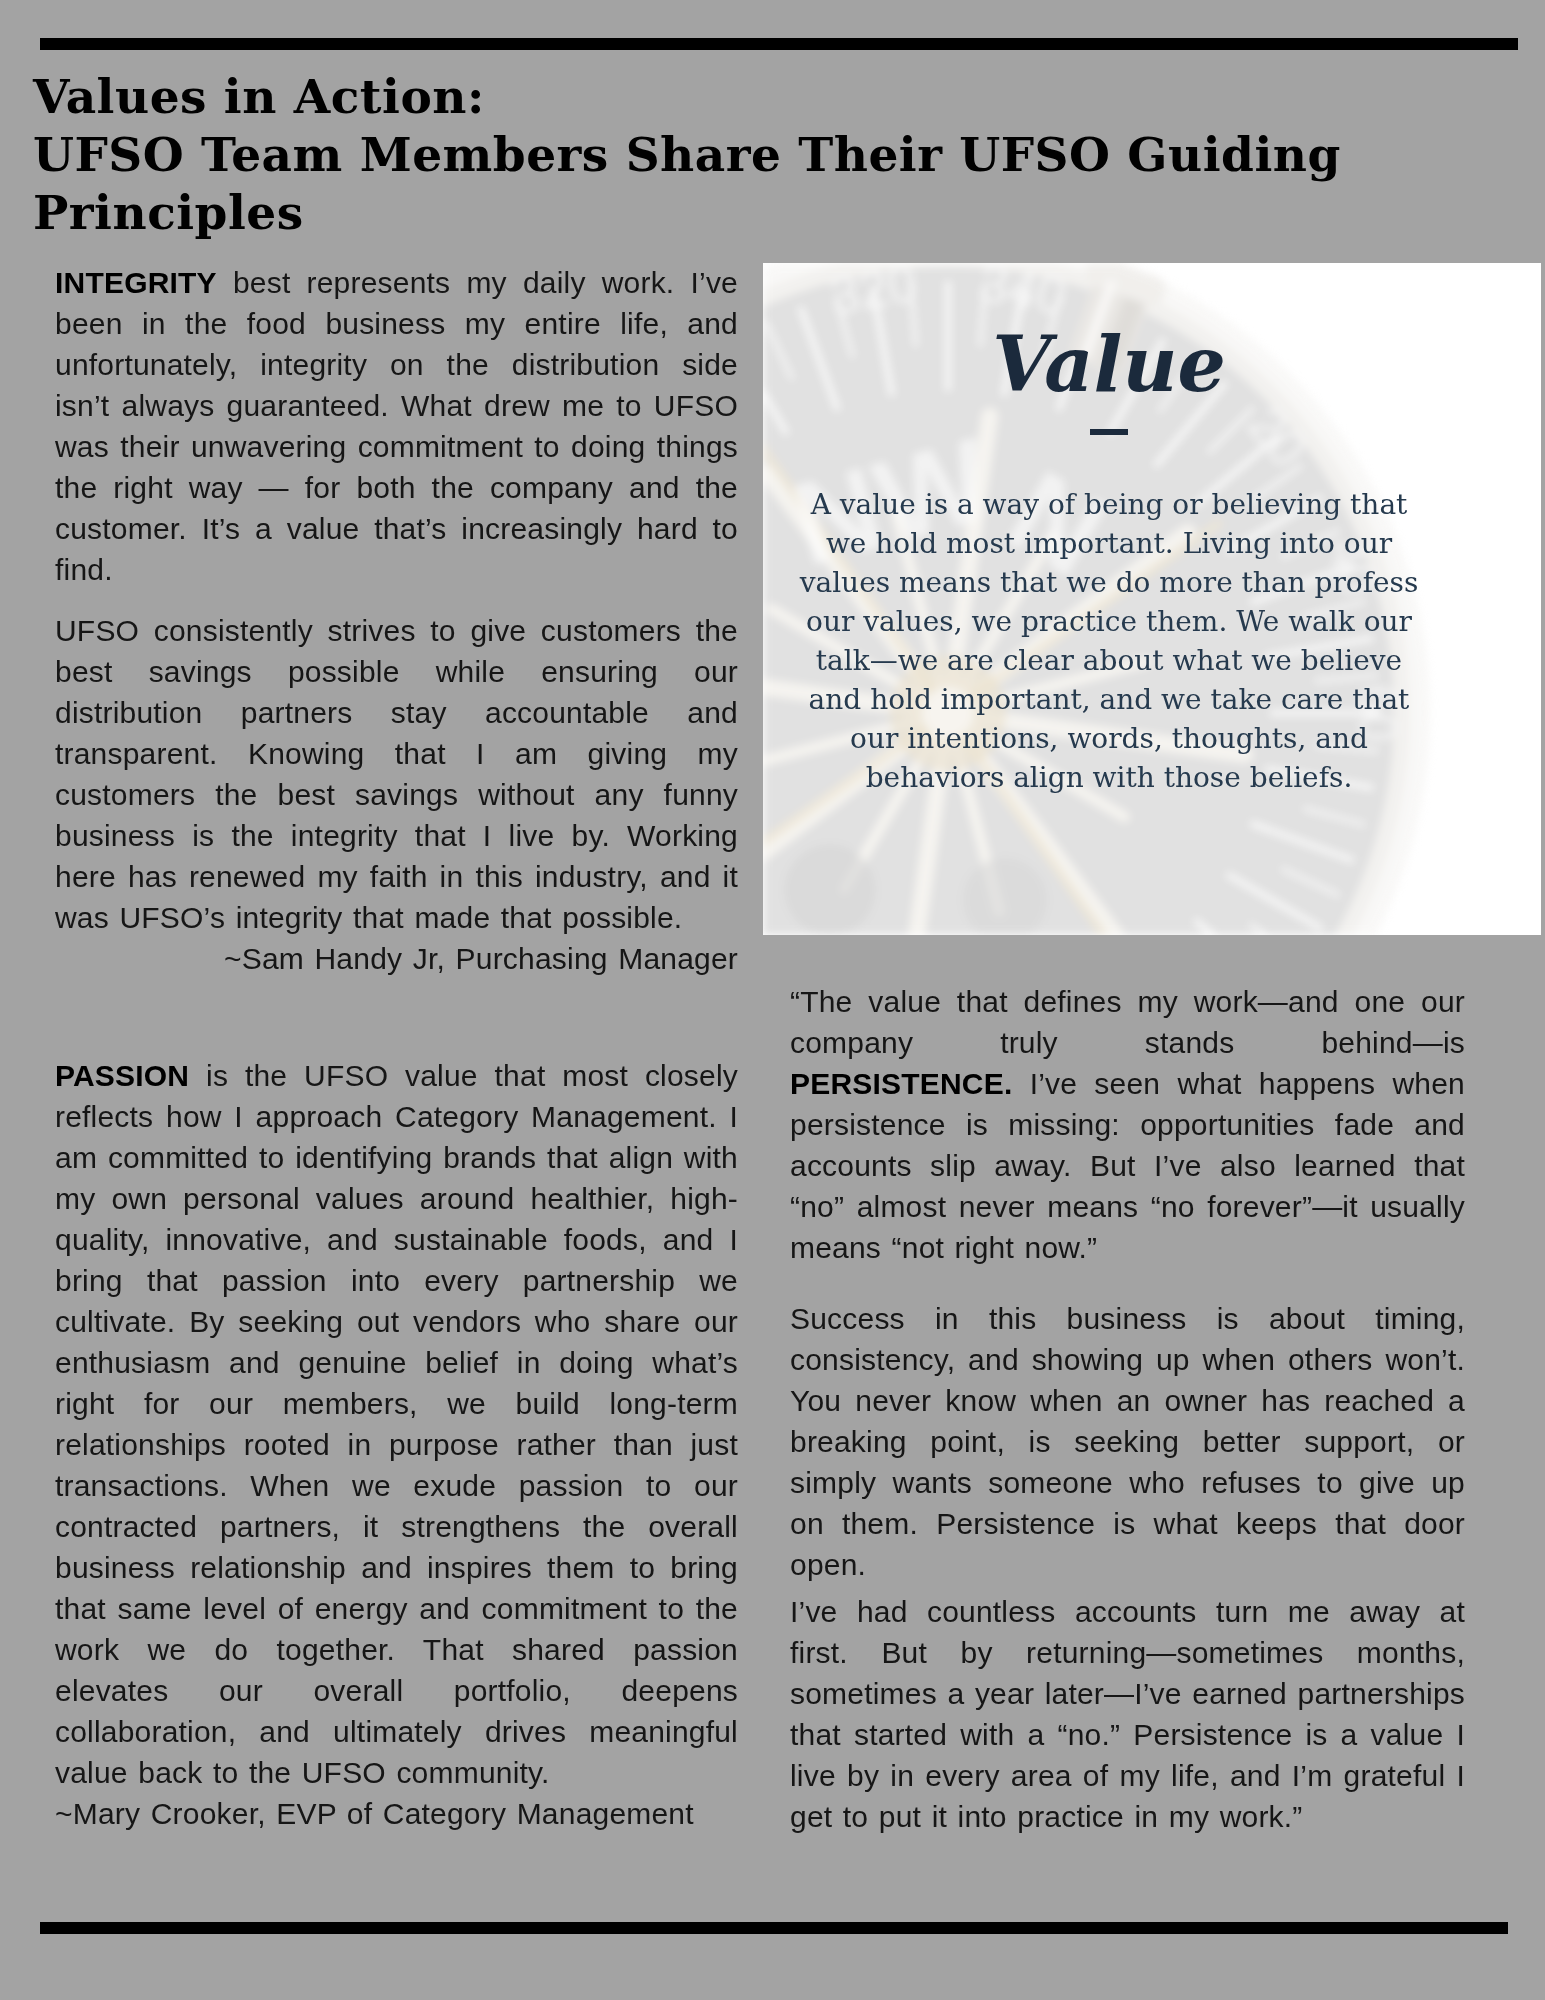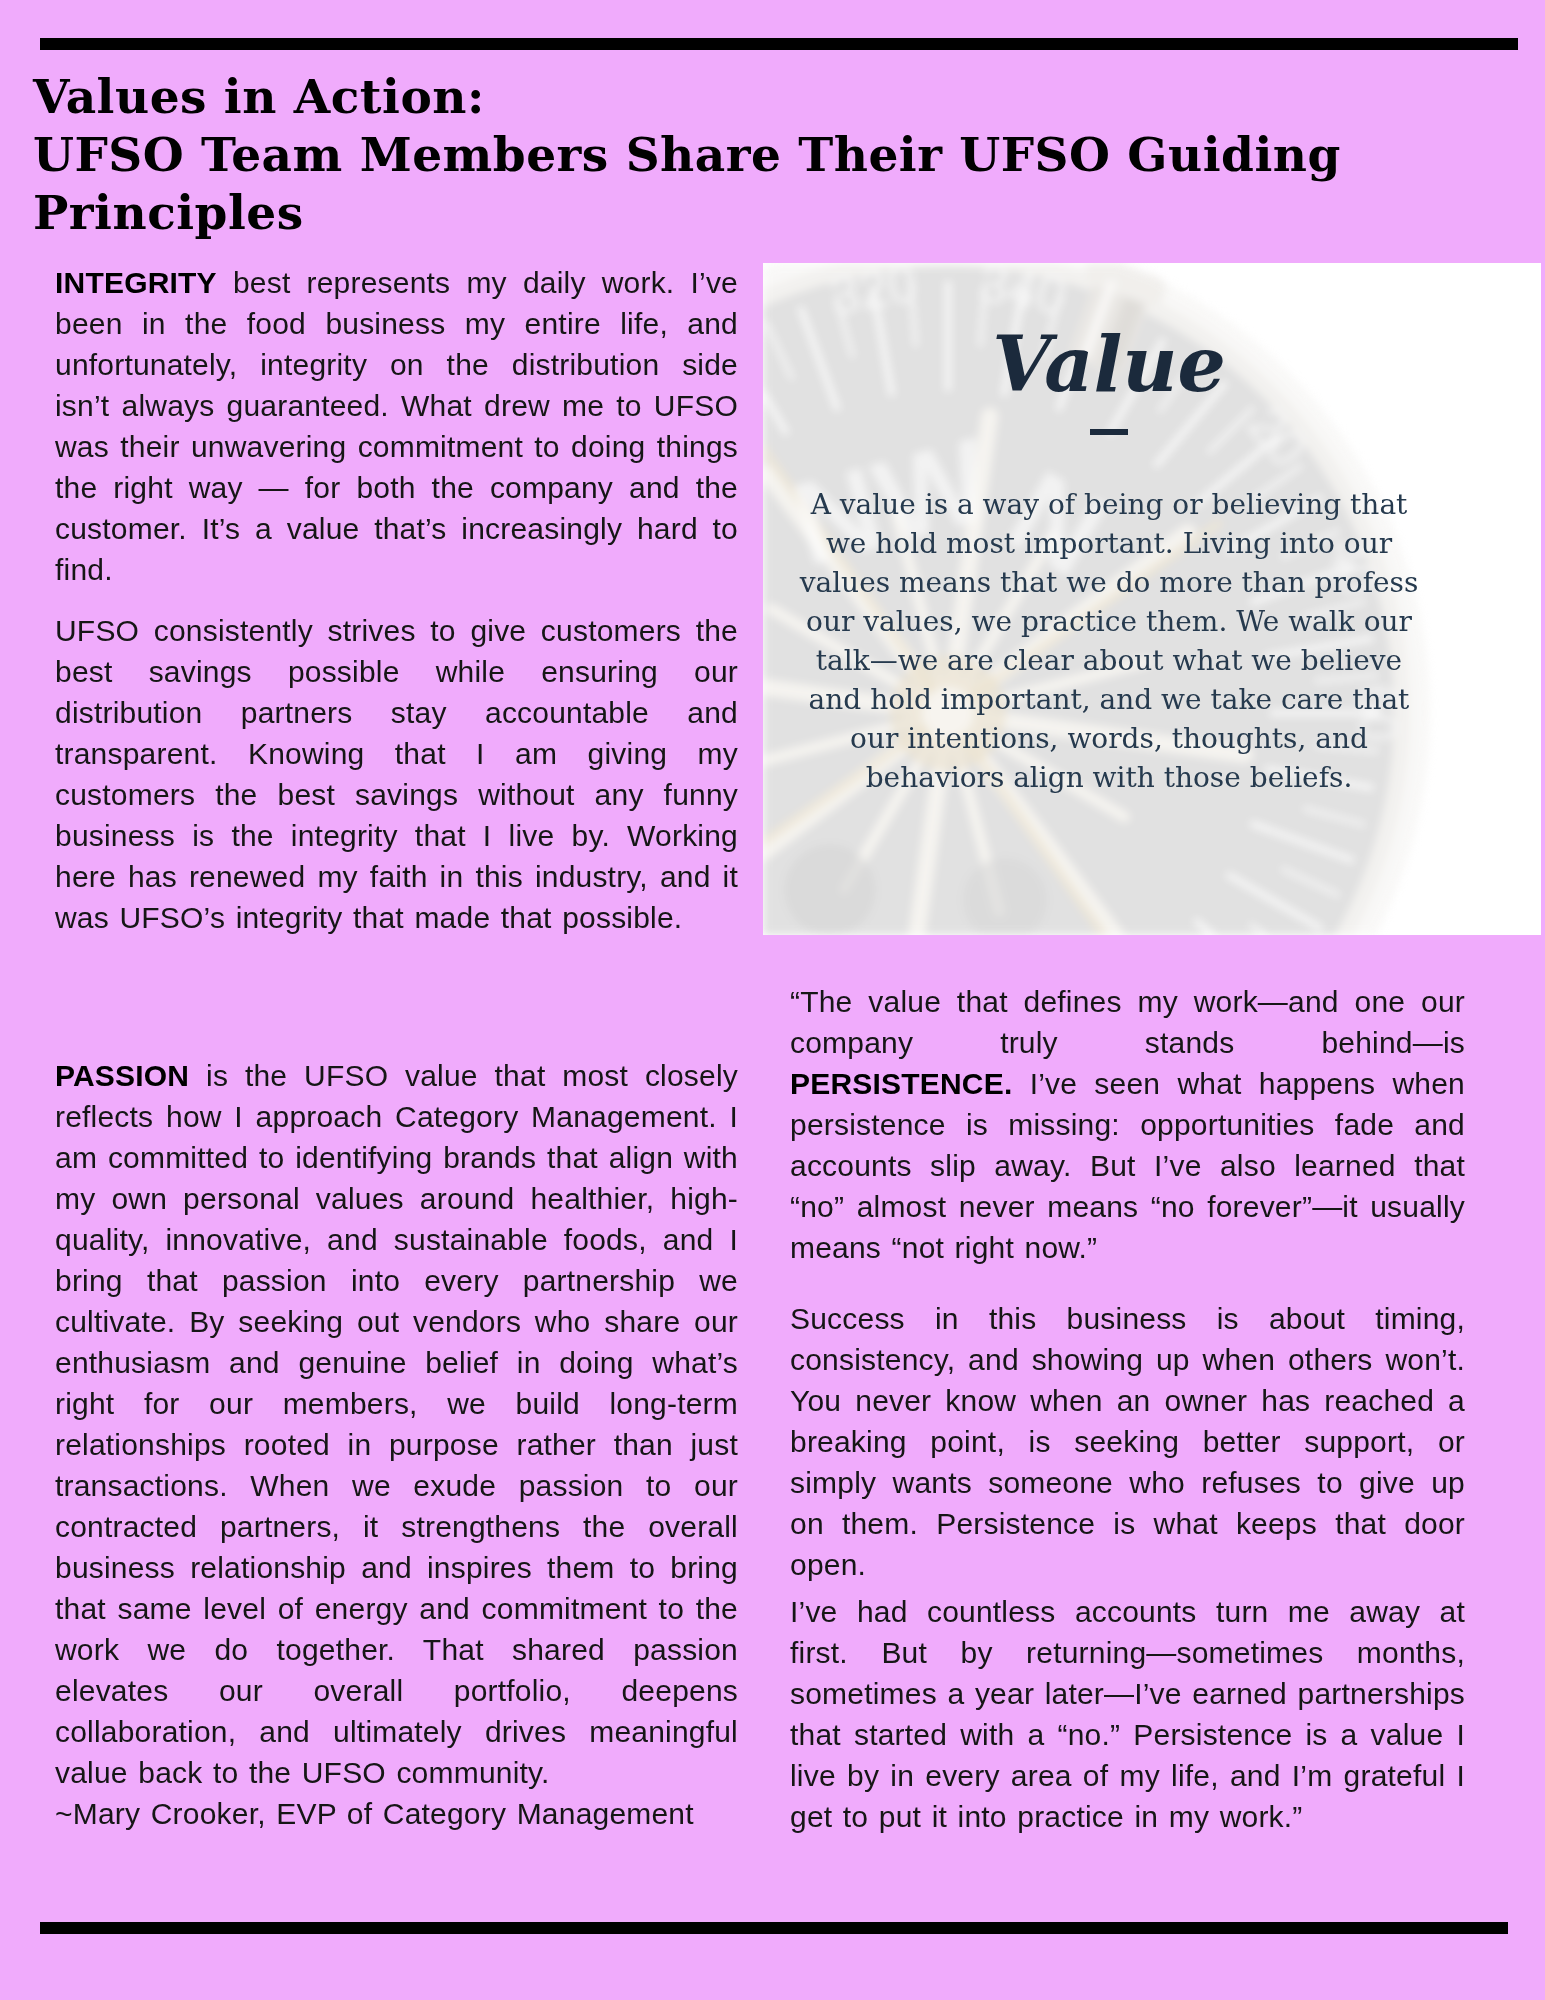--- a/index.html
+++ b/index.html
@@ -1,16 +1,16 @@
 <!DOCTYPE html>
 <html><head>
 <meta charset="utf-8">
 <style>
   html,body{margin:0;padding:0;background:#ffffff;}
-  .page{position:relative;width:1545px;height:2000px;background:#f0abfc;overflow:hidden;
+  .page{position:relative;width:1545px;height:2000px;background:#a3a3a3;overflow:hidden;
         font-family:"Liberation Sans",sans-serif;color:#161616;}
   .rule{position:absolute;background:#000;height:12px;}
   .top-rule{left:40px;top:38px;width:1478px;}
   .footer-rule{left:40px;top:1922px;width:1468px;}
   .title{position:absolute;left:33px;top:68px;margin:0;
          font-family:"DejaVu Serif","Liberation Serif",serif;font-weight:900;
          font-size:47px;line-height:58px;letter-spacing:.5px;color:#010101;}
   .title span{display:block;}
   .para{position:absolute;font-size:30px;line-height:41px;text-align:justify;
         letter-spacing:.2px;word-spacing:2px;color:#161616;}
@@ -50,20 +50,21 @@
   <div class="rule top-rule"></div>
 
   <h1 class="title">
     <span>Values in Action:</span>
     <span>UFSO Team Members Share Their UFSO Guiding Principles</span>
   </h1>
 
   <div class="para p1"><span class="lead">INTEGRITY</span><span> best represents my daily work. I’ve been in the food business my entire life, and unfortunately, integrity on the distribution side isn’t always guaranteed. What drew me to UFSO was their unwavering commitment to doing things the right way — for both the company and the customer. It’s a value that’s increasingly hard to find.</span></div>
 
   <div class="para p2"><span>UFSO consistently strives to give customers the best savings possible while ensuring our distribution partners stay accountable and transparent. Knowing that I am giving my customers the best savings without any funny business is the integrity that I live by. Working here has renewed my faith in this industry, and it was UFSO’s integrity that made that possible.</span>
+    <div class="attr right">~Sam Handy Jr, Purchasing Manager</div>
   </div>
 
   <div class="para p3"><span class="lead">PASSION</span><span> is the UFSO value that most closely reflects how I approach Category Management. I am committed to identifying brands that align with my own personal values around healthier, high-quality, innovative, and sustainable foods, and I bring that passion into every partnership we cultivate. By seeking out vendors who share our enthusiasm and genuine belief in doing what’s right for our members, we build long-term relationships rooted in purpose rather than just transactions. When we exude passion to our contracted partners, it strengthens the overall business relationship and inspires them to bring that same level of energy and commitment to the work we do together. That shared passion elevates our overall portfolio, deepens collaboration, and ultimately drives meaningful value back to the UFSO community.</span>
     <div class="attr left">~Mary Crooker, EVP of Category Management</div>
   </div>
 
   <div class="value-card">
     <svg id="compass-svg" width="778" height="672" viewBox="0 0 778 672" xmlns="http://www.w3.org/2000/svg">
         <circle cx="185" cy="450" r="482" fill="#f4f3f1"></circle>
         <circle cx="185" cy="450" r="462" fill="#e9e7e3"></circle>

